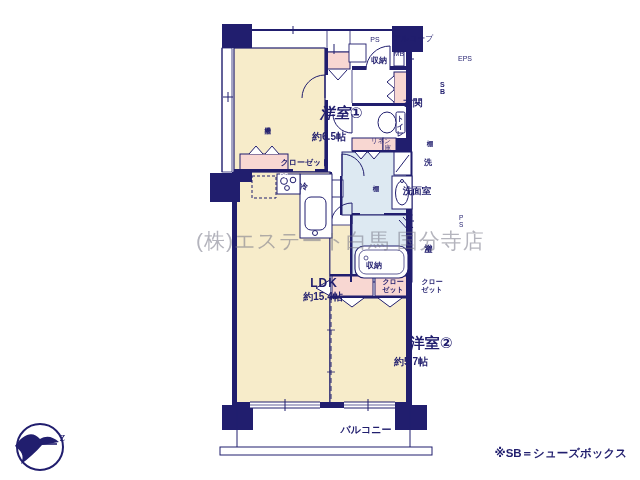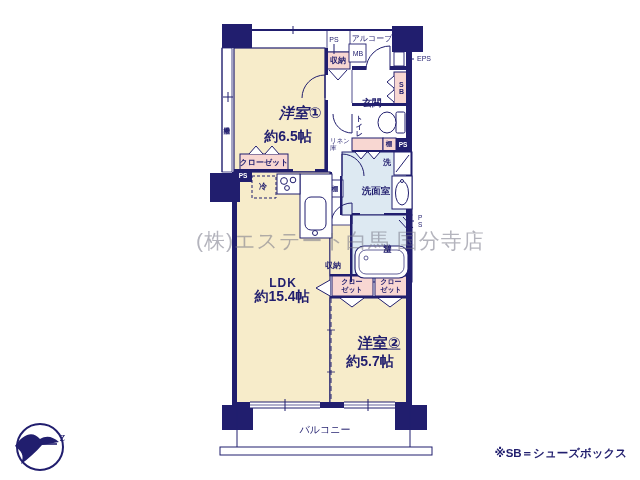--- a/index.html
+++ b/index.html
@@ -3,27 +3,27 @@
 <meta charset="utf-8">
 <style>
   html,body{margin:0;padding:0;background:#fff;}
   #canvas{
     position:relative;width:640px;height:480px;background:#ffffff;overflow:hidden;
     font-family:"Liberation Sans","DejaVu Sans",sans-serif;color:#211e6e;
   }
   #plan-svg{position:absolute;left:0;top:0;width:640px;height:480px;}
   .lbl{
     position:absolute;transform:translate(-50%,-50%);
-    white-space:nowrap;text-align:left;line-height:1.12;
-    color:#211e6e;font-weight:600;
+    white-space:nowrap;text-align:right;line-height:1.12;
+    color:#211e6e;font-weight:600;margin-left:41px;
   }
   .v{writing-mode:vertical-rl;text-orientation:upright;letter-spacing:0;}
   .white{color:#ffffff;font-weight:700;}
   .sz15{font-size:15px;}
-  .sz13{font-size:14px;}
+  .sz13{font-size:10px;}
   .sz16{font-size:12px;letter-spacing:1px;}
   .sz10{font-size:10px;}
   .sz9{font-size:9.5px;}
   .sz8{font-size:8px;}
   .sz7{font-size:7px;}
   .sz65{font-size:6.5px;}
   .two{line-height:1.15;}
   #watermark{
     position:absolute;left:196px;top:227px;font-size:21px;letter-spacing:1px;
     color:rgba(118,118,135,0.55);white-space:nowrap;font-weight:500;
@@ -202,23 +202,23 @@
       <path d="M15,446 C24,433 33,431 40,439 C47,435 53,437 59,442 L42,445 C36,452 28,459 21,464 C25,455 21,451 15,446 Z" fill="#211e6e" stroke="none"></path>
       <line x1="38" y1="444" x2="57" y2="444" stroke="#211e6e" stroke-width="1.6"></line>
       <text x="60" y="441" font-size="13" font-style="italic" font-family="'Liberation Serif','DejaVu Serif',serif" fill="#211e6e">z</text>
     </g>
   </svg>
 
   <div class="lbl sz15" style="left:300px;top:113px;font-style:italic;">洋室①</div>
   <div class="lbl sz13" style="left:288px;top:137px;">約6.5帖</div>
   <div class="lbl sz16" style="left:283px;top:284px;">LDK</div>
   <div class="lbl sz13" style="left:282px;top:297px;">約15.4帖</div>
-  <div class="lbl sz15" style="left:379px;top:343px;text-decoration:underline;">洋室②</div>
+  <div class="lbl sz15" style="left:390px;top:343px;">洋室②</div>
   <div class="lbl sz13" style="left:370px;top:362px;">約5.7帖</div>
-  <div class="lbl sz10" style="left:325px;top:430px;font-weight:400;">バルコニー</div>
+  <div class="lbl sz10" style="left:325px;top:430px;font-weight:700;">バルコニー</div>
   <div class="lbl sz9" style="left:372px;top:103px;">玄関</div>
   <div class="lbl sz8" style="left:372px;top:39px;font-weight:500;">アルコーブ</div>
   <div class="lbl sz9" style="left:376px;top:191px;">洗面室</div>
   <div class="lbl sz7 v" style="left:359px;top:122px;">トイレ</div>
   <div class="lbl sz8 v" style="left:386px;top:237px;">浴室</div>
   <div class="lbl sz65 v" style="left:227px;top:122px;font-weight:500;">室外機置場</div>
 
   <div class="lbl sz8" style="left:338px;top:61px;">収納</div>
   <div class="lbl sz8" style="left:333px;top:266px;">収納</div>
   <div class="lbl sz8" style="left:264px;top:163px;">クローゼット</div>

